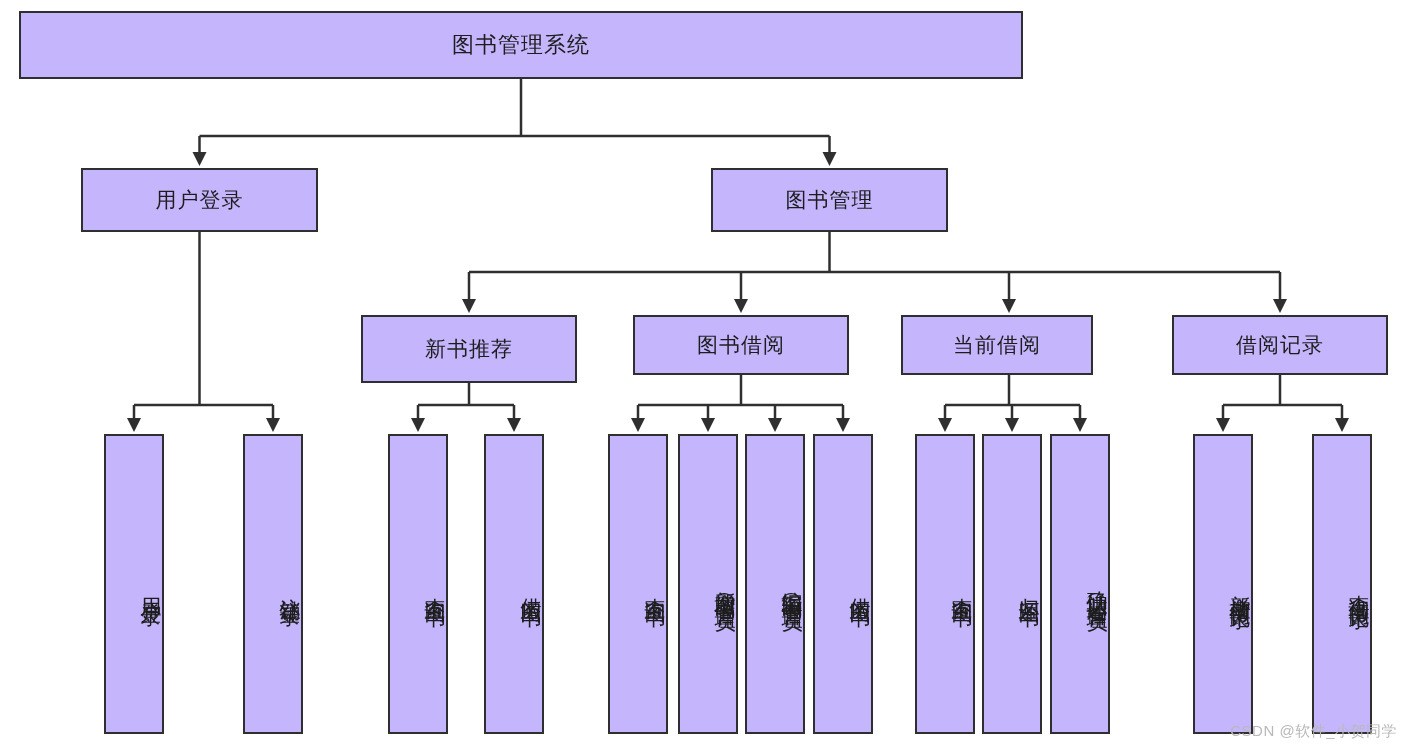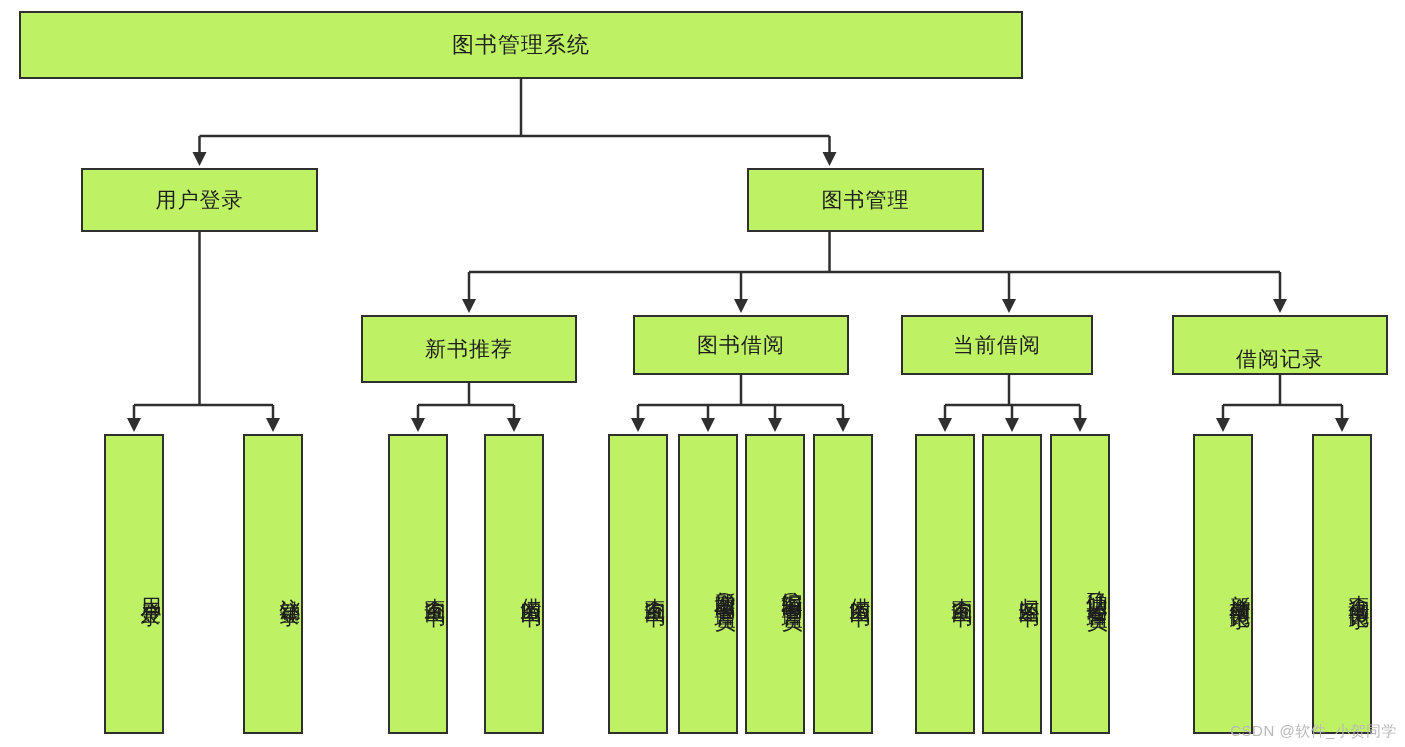--- a/index.html
+++ b/index.html
@@ -1,19 +1,19 @@
 <!DOCTYPE html>
 <html><head>
 <meta charset="utf-8">
 <style>
   html,body{margin:0;padding:0;background:#ffffff;}
   body{width:1405px;height:747px;font-family:"Liberation Sans","DejaVu Sans",sans-serif;overflow:hidden;}
   #stage{position:relative;width:1405px;height:747px;background:#fff;}
   #wires{position:absolute;left:0;top:0;width:1405px;height:747px;}
-  .node{position:absolute;box-sizing:border-box;background:#bef264;border:2.5px solid #2f2f2f;
+  .node{position:absolute;box-sizing:border-box;background:#c4b5fd;border:2.5px solid #2f2f2f;
         display:flex;align-items:center;justify-content:center;color:#1d1d1d;}
   .node.h{font-size:21px;letter-spacing:1px;}
   .node.v{writing-mode:vertical-rl;text-orientation:upright;font-size:21px;letter-spacing:3px;
           padding-top:6px;align-items:flex-start;justify-content:center;line-height:1.05;}
   .node.root{font-size:22px;}
   .watermark{position:absolute;right:8px;bottom:6px;font-size:15px;color:#b9b9b9;
              letter-spacing:0.5px;white-space:nowrap;}
 </style>
 </head>
 <body>
@@ -73,33 +73,33 @@
       <line x1="1342" y1="405" x2="1342" y2="419" stroke="#2f2f2f" stroke-width="2.5"></line>
       <polygon points="1335,418 1349,418 1342,432" fill="#2f2f2f"></polygon>
     </svg>
   <div id="nodes">
       <div class="node h root" style="left: 19px; top: 11px; width: 1004px; height: 68px;">
         <span>图书管理系统</span>
       </div>
       <div class="node h" style="left: 81px; top: 168px; width: 237px; height: 64px;">
         <span>用户登录</span>
       </div>
-      <div class="node h" style="left: 711px; top: 168px; width: 237px; height: 64px; margin-left: 36px;">
+      <div class="node h" style="left: 711px; top: 168px; width: 237px; height: 64px;">
         <span>图书管理</span>
       </div>
       <div class="node h" style="left: 361px; top: 315px; width: 216px; height: 68px;">
         <span>新书推荐</span>
       </div>
       <div class="node h" style="left: 633px; top: 315px; width: 216px; height: 60px;">
         <span>图书借阅</span>
       </div>
       <div class="node h" style="left: 901px; top: 315px; width: 192px; height: 60px;">
         <span>当前借阅</span>
       </div>
-      <div class="node h" style="left: 1172px; top: 315px; width: 216px; height: 60px; align-items: flex-end;">
+      <div class="node h" style="left: 1172px; top: 315px; width: 216px; height: 60px;">
         <span>借阅记录</span>
       </div>
       <div class="node v" style="left: 104px; top: 434px; width: 60px; height: 300px;">
         <span>用户登录</span>
       </div>
       <div class="node v" style="left: 243px; top: 434px; width: 60px; height: 300px;">
         <span>注销登录</span>
       </div>
       <div class="node v" style="left: 388px; top: 434px; width: 60px; height: 300px;">
         <span>查询图书</span>

